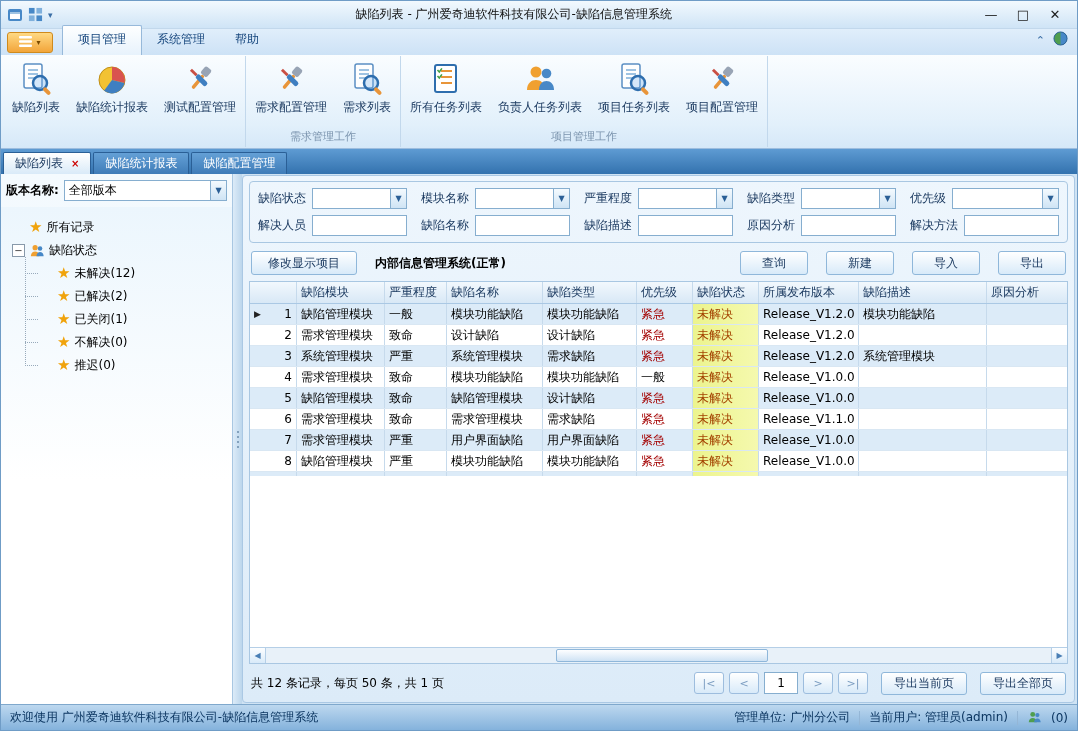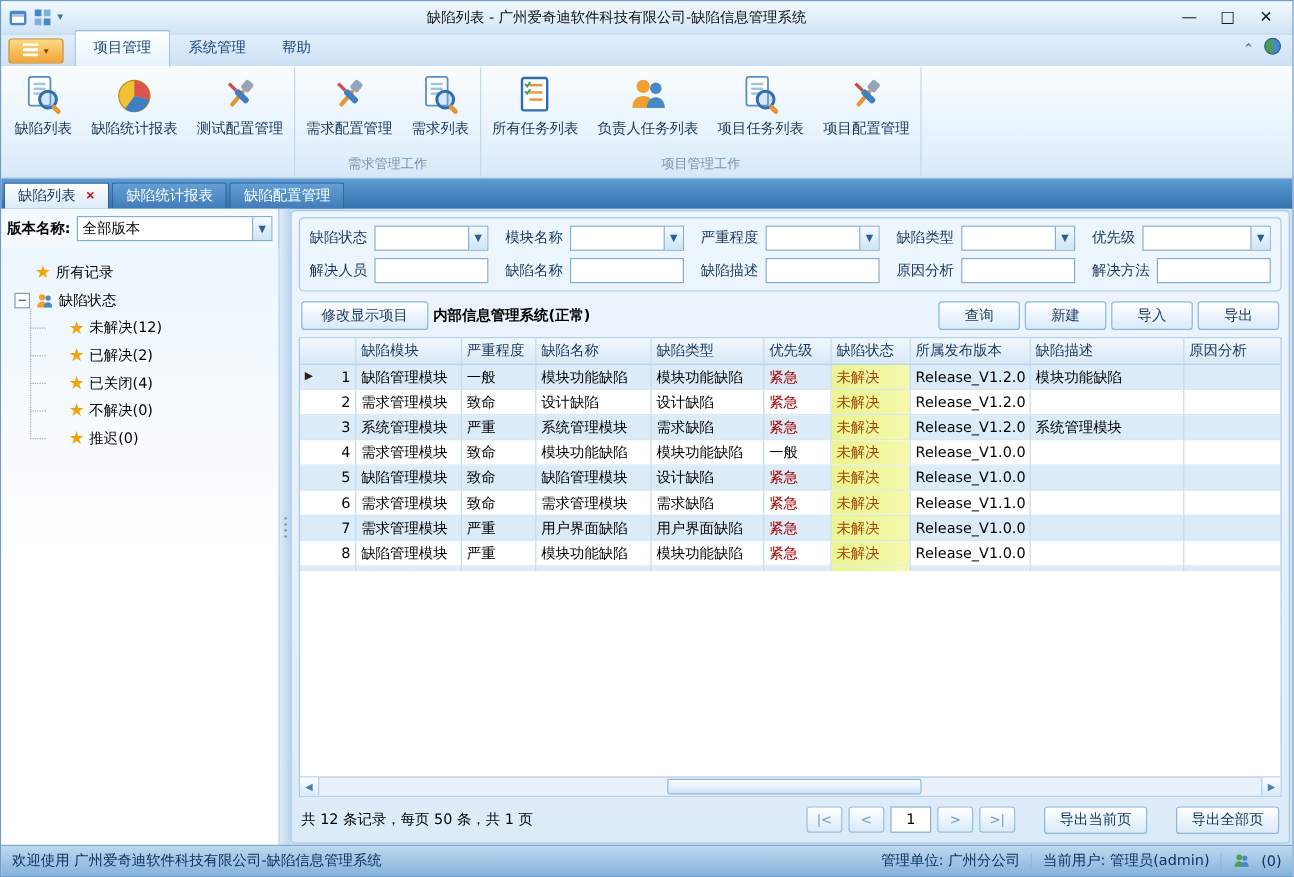--- a/index.html
+++ b/index.html
@@ -60,21 +60,21 @@
 .splitter{width:9px;background:linear-gradient(90deg,#dcebf8,#bcd6ec);display:flex;flex-direction:column;align-items:center;justify-content:center;gap:3px}
 .splitter .dot{width:2px;height:2px;border-radius:50%;background:#6b8cab}
 
 .main{flex:1;display:flex;flex-direction:column;min-width:0;padding:5px 6px 2px;background:linear-gradient(#eef6fd,#dcebf8);border:1px solid #aac8e4;border-radius:4px;margin:1px 2px 1px 0}
 .filter-panel{border:1px solid #a9c7e2;border-radius:4px;padding:3px 8px}
 .filter-row{display:flex;align-items:center;height:27px;gap:14px}
 .filter-pair{flex:1;display:flex;align-items:center;gap:6px;min-width:0}
 .f-label{color:#17365d;white-space:nowrap}
 .f-ctl{flex:1}
 .f-input{flex:1;height:21px;border:1px solid #86aecf;background:#fff;min-width:0;font:inherit;padding:0 4px}
-.action-row{display:flex;align-items:center;gap:4px;margin:8px 2px 6px}
+.action-row{display:flex;align-items:center;gap:18px;margin:8px 2px 6px}
 .btn{height:24px;padding:0 16px;background:linear-gradient(#ffffff,#d8eaf9);border:1px solid #8fb7da;border-radius:3px;color:#17365d;display:flex;align-items:center;justify-content:center;white-space:nowrap}
 .btn.cmd{min-width:68px}
 .sys-label{font-weight:bold}
 .action-spacer{flex:1}
 
 .grid{flex:1;display:flex;flex-direction:column;border:1px solid #a9c7e2;background:#fff;overflow:hidden;min-height:0}
 .grid-header{display:flex;flex:0 0 22px;background:linear-gradient(#f2f8fd,#d8e8f6);border-bottom:1px solid #aac8e4}
 .gcell{flex:0 0 auto;border-right:1px solid #c6daec;padding:0 4px;display:flex;align-items:center;overflow:hidden;white-space:nowrap}
 .ghead{color:#17365d}
 .grid-rows{flex:1;display:flex;flex-direction:column;overflow:hidden}
@@ -91,21 +91,21 @@
 .hscroll{flex:0 0 16px;background:#e8f1f9;border-top:1px solid #b5cfe7;display:flex;align-items:stretch}
 .hs-btn{width:16px;display:flex;align-items:center;justify-content:center;font-size:8px;color:#4a7fb5;background:linear-gradient(#fdfeff,#d8eaf9);border-right:1px solid #b5cfe7}
 .hs-btn.right{border-right:0;border-left:1px solid #b5cfe7}
 .hs-track{flex:1;position:relative}
 .hs-thumb{position:absolute;left:37%;width:27%;top:1px;bottom:1px;background:linear-gradient(#fdfeff,#cfe2f4);border:1px solid #8fb7da;border-radius:2px}
 
 .pager-row{flex:0 0 36px;display:flex;align-items:center;gap:5px;padding:6px 2px 4px}
 .pager-controls{margin-left:auto;display:flex;align-items:center;gap:5px}
 .pg-btn{width:30px;height:22px;background:linear-gradient(#ffffff,#d8eaf9);border:1px solid #9dbdde;border-radius:3px;color:#7a9cc0;display:flex;align-items:center;justify-content:center;font-size:11px}
 .pg-input{width:34px;height:22px;border:1px solid #86aecf;background:#fff;display:flex;align-items:center;justify-content:center}
-.pager-controls .btn{height:23px;padding:0 12px;margin-left:19px}
+.pager-controls .btn{height:23px;padding:0 12px;margin-left:8px}
 
 .statusbar{height:26px;background:linear-gradient(#bdd8ef,#84b2dc);border-top:1px solid #7fa8cc;display:flex;align-items:center;padding:0 9px;color:#0b3560;gap:9px}
 .sb-right{margin-left:auto;display:flex;align-items:center;gap:9px}
 .sb-sep{width:1px;height:14px;background:#94b6d6}
 .sb-icon svg{width:15px;height:15px;display:block}
 </style>
 </head>
 <body>
 
 <div class="window">
@@ -344,21 +344,21 @@
               <span class="node-label">未解决(12)</span>
             </div>
             <div class="tree-node">
               <span class="expander-spacer"></span>
               <span class="node-icon star">★</span>
               <span class="node-label">已解决(2)</span>
             </div>
             <div class="tree-node">
               <span class="expander-spacer"></span>
               <span class="node-icon star">★</span>
-              <span class="node-label">已关闭(4)</span>
+              <span class="node-label">已关闭(1)</span>
             </div>
             <div class="tree-node">
               <span class="expander-spacer"></span>
               <span class="node-icon star">★</span>
               <span class="node-label">不解决(0)</span>
             </div>
             <div class="tree-node">
               <span class="expander-spacer"></span>
               <span class="node-icon star">★</span>
               <span class="node-label">推迟(0)</span>

